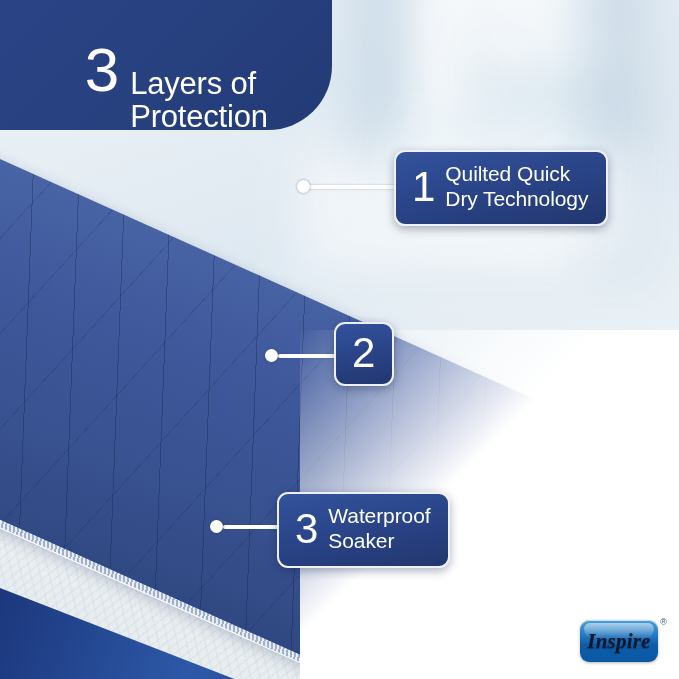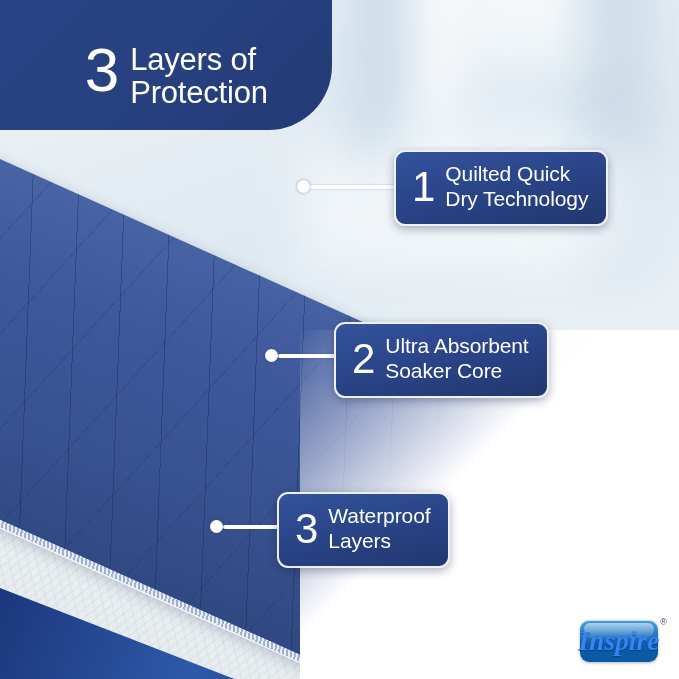--- a/index.html
+++ b/index.html
@@ -150,20 +150,21 @@
     margin-right: 12px;
   }
   .header-words {
     display: inline-block;
     font-size: 31px;
     font-weight: 400;
     letter-spacing: -.2px;
     line-height: 1.06;
     vertical-align: top;
     padding-top: 3px;
+    margin-top: 24px;
   }
 
   
   .callout {
     position: absolute;
     display: flex;
     align-items: center;
     gap: 11px;
     padding: 10px 18px 12px 16px;
     background: linear-gradient(168deg, #33539c 0%, #2a4488 48%, #22376f 100%);
@@ -231,22 +232,22 @@
   }
   .logo-word {
     position: absolute;
     inset: 0;
     display: flex;
     align-items: center;
     justify-content: center;
     font-family: "Liberation Serif", serif;
     font-style: italic;
     font-weight: 700;
-    font-size: 27px;
-    color: #3b82f6;
+    font-size: 21px;
+    color: #0f172a;
     letter-spacing: .2px;
     text-shadow: 0 1px 1px rgba(0,40,90,.55);
     z-index: 2;
   }
   .logo-tm {
     position: absolute;
     right: -9px; top: -3px;
     font-size: 9px;
     color: #2e4f75;
   }
@@ -299,28 +300,26 @@
   <div class="dot k3-dot"></div>
 
   <div class="callout c1">
     <div class="callout-num">1</div>
     <div class="callout-text">Quilted Quick
 Dry Technology</div>
   </div>
 
   <div class="callout c2">
     <div class="callout-num">2</div>
-    <div class="callout-text">Ultra Absorbent
-Soaker Core</div>
   </div>
 
   <div class="callout c3">
     <div class="callout-num">3</div>
     <div class="callout-text">Waterproof
-Layers</div>
+Soaker</div>
   </div>
 
   <div class="logo">
     <div class="logo-plate"></div>
     <div class="logo-word">Inspire</div>
     <span class="logo-tm">®</span>
   </div>
 
 </div>
 

